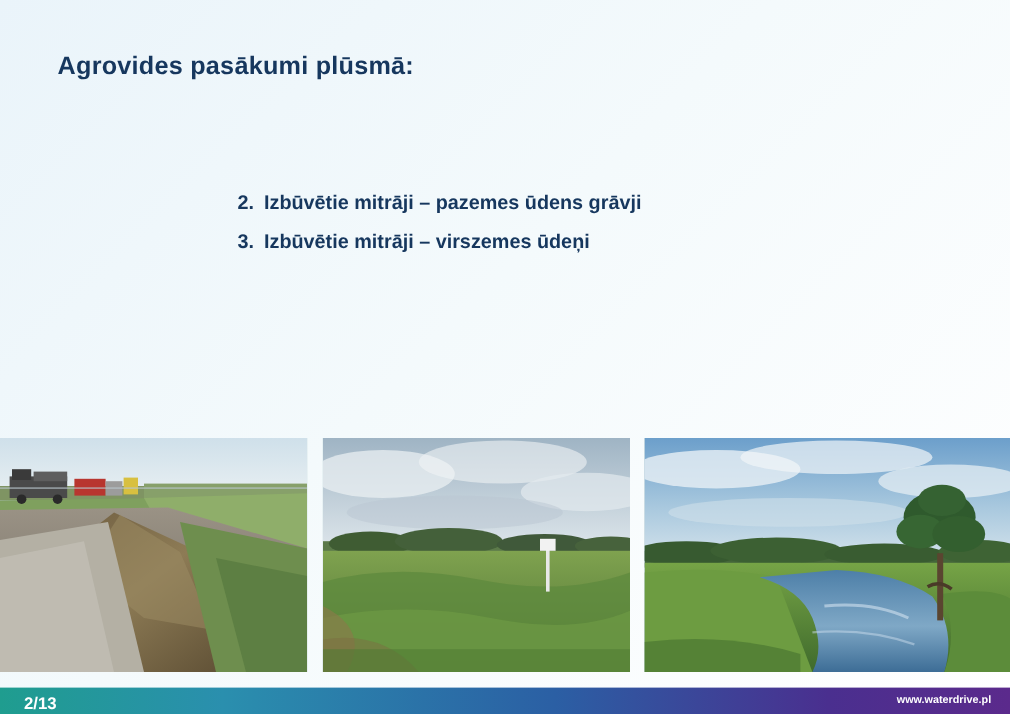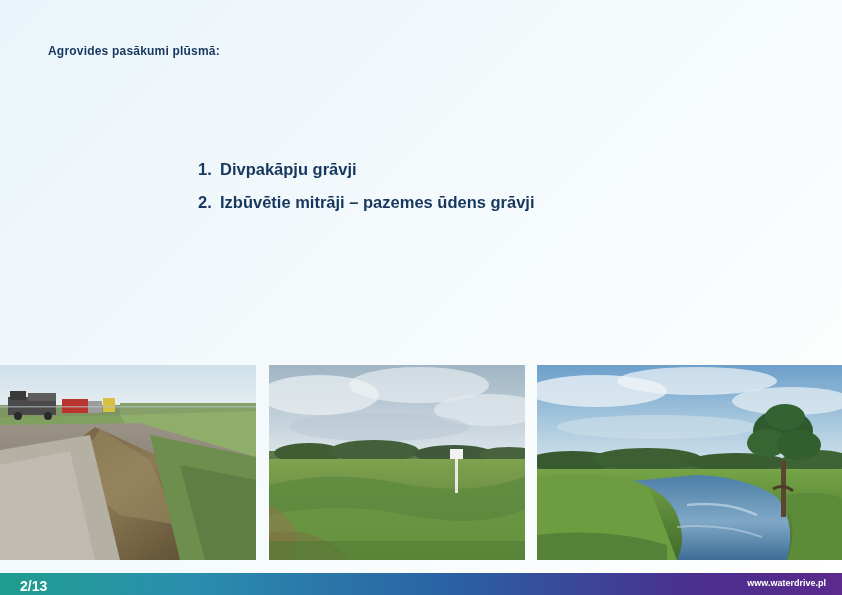--- a/index.html
+++ b/index.html
@@ -17,21 +17,21 @@
     position: relative;
     width: 842px;
     height: 595px;
     background: linear-gradient(135deg, #eaf4fa 0%, #f4fafc 45%, #ffffff 100%);
     overflow: hidden;
   }
   .slide-title {
     position: absolute;
     left: 48px;
     top: 44px;
-    font-size: 12px;
+    font-size: 21px;
     font-weight: bold;
     color: #16375e;
     letter-spacing: 0.2px;
   }
   .list {
     position: absolute;
     left: 198px;
     top: 160px;
     width: 600px;
   }
@@ -89,24 +89,24 @@
 </style>
 </head>
 <body>
 
 <div class="slide">
 
   <div class="slide-title">Agrovides pasākumi plūsmā:</div>
 
   <div class="list">
     <div class="list-item">
-      <span class="num">1.</span><span>Divpakāpju grāvji</span>
+      <span class="num">2.</span><span>Izbūvētie mitrāji – pazemes ūdens grāvji</span>
     </div>
     <div class="list-item">
-      <span class="num">2.</span><span>Izbūvētie mitrāji – pazemes ūdens grāvji</span>
+      <span class="num">3.</span><span>Izbūvētie mitrāji – virszemes ūdeņi</span>
     </div>
   </div>
 
   <div class="photos">
 
     <div class="photo photo-1">
       <svg viewBox="0 0 256 195" preserveAspectRatio="none">
         <defs>
           <linearGradient id="sky1" x1="0" y1="0" x2="0" y2="1">
             <stop offset="0%" stop-color="#cfe0ea"></stop>

